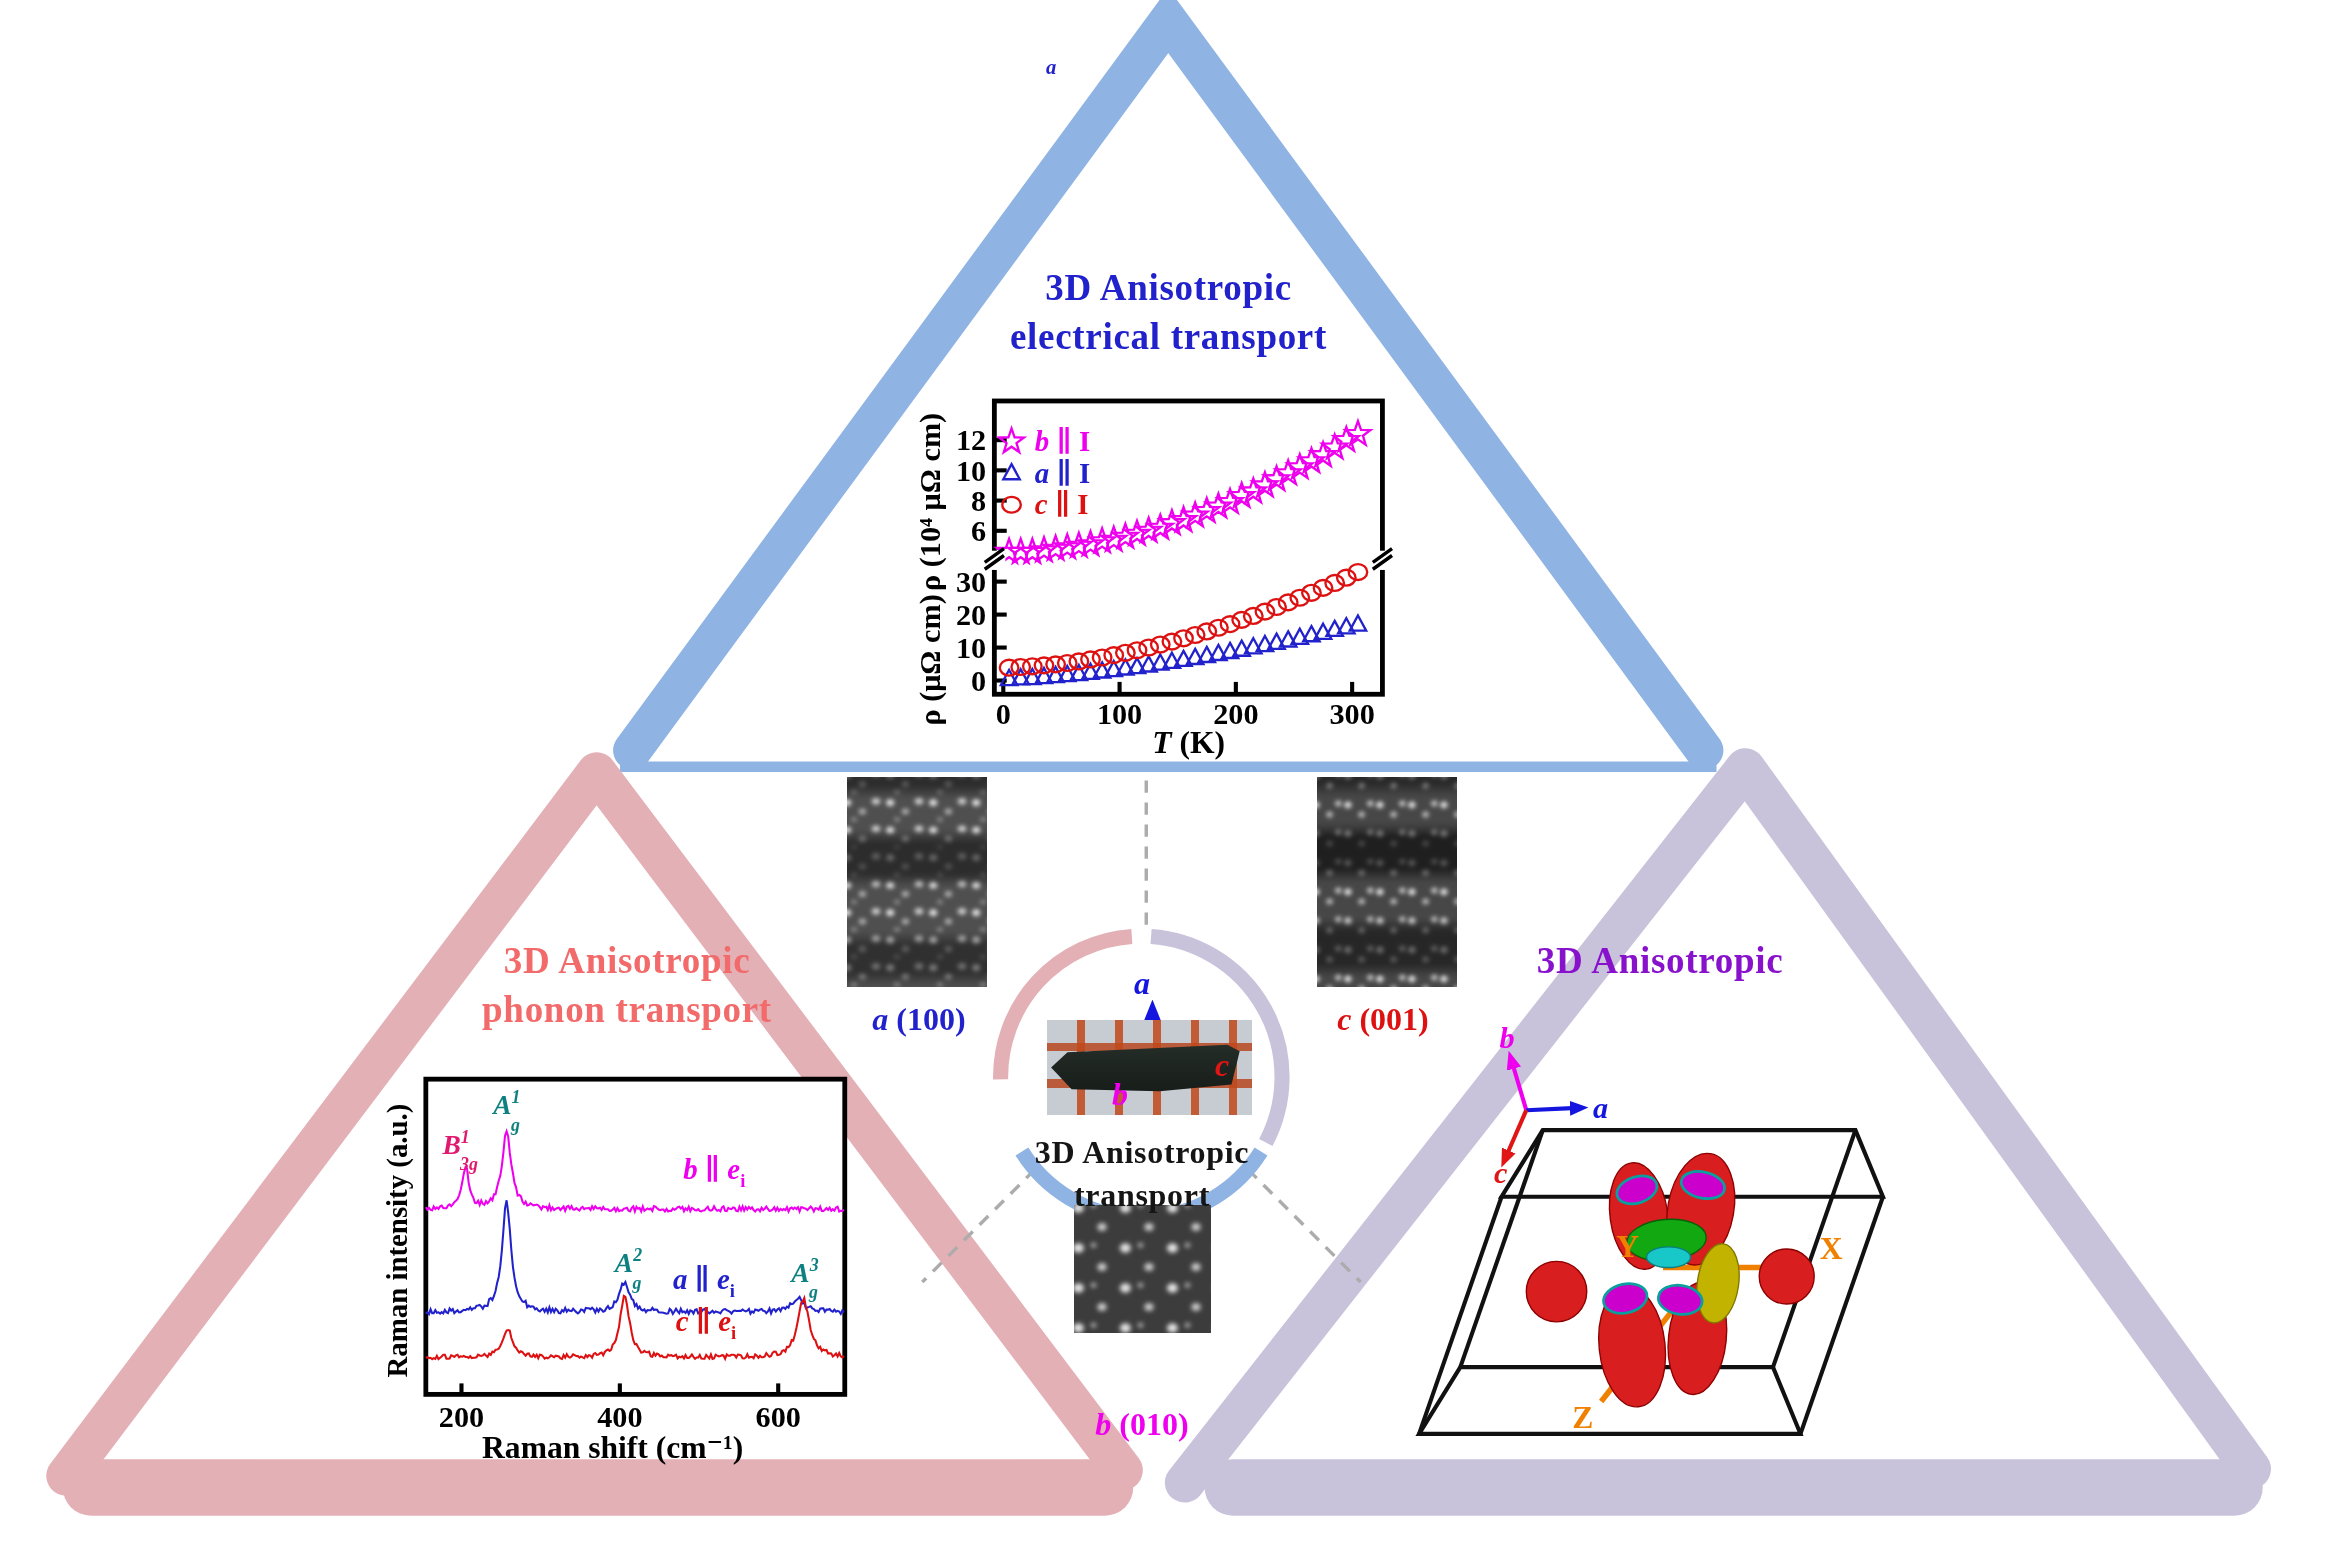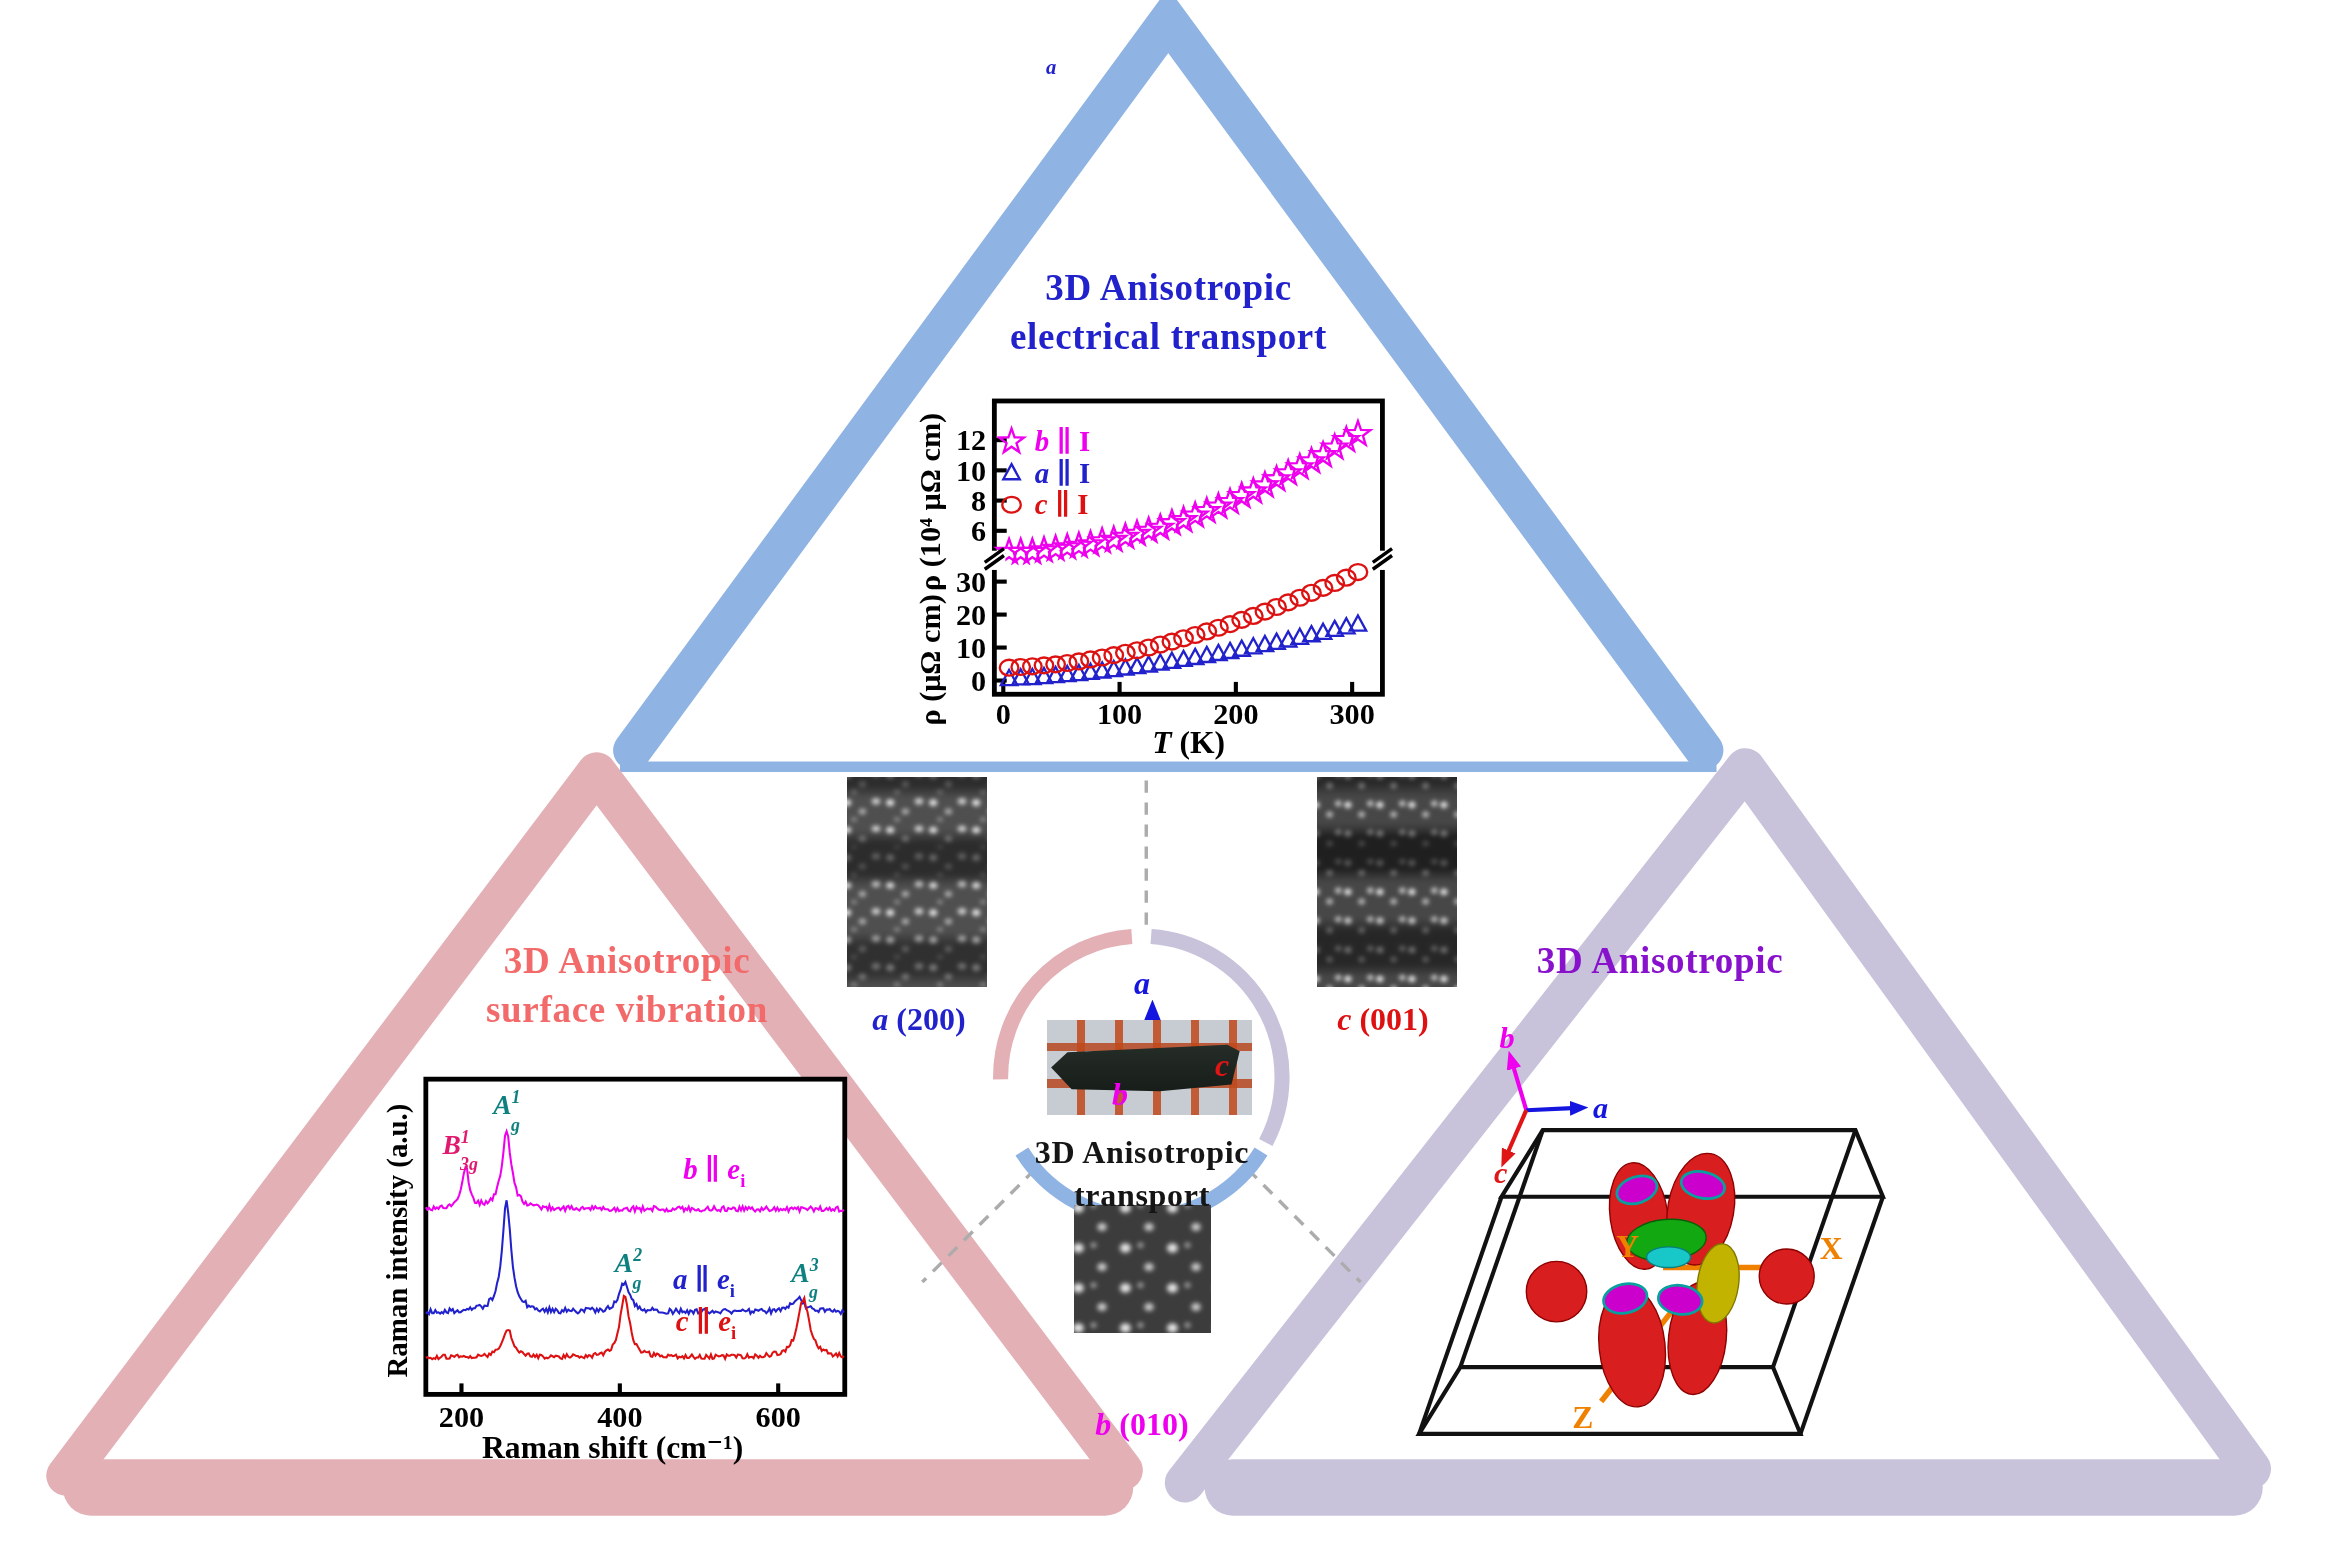--- a/index.html
+++ b/index.html
@@ -120,32 +120,32 @@
   <div class="photo">
     <div class="crystal"></div>
   </div>
 
   <div class="abs title title-transport" style="left:921px;top:263px;width:495px;">
     <div>3D Anisotropic</div>
     <div>electrical transport</div>
   </div>
   <div class="abs title title-phonon" style="left:352px;top:936px;width:550px;">
     <div>3D Anisotropic</div>
-    <div>surface vibration</div>
+    <div>phonon transport</div>
   </div>
   <div class="abs title title-fermi" style="left:1385px;top:936px;width:550px;">
     <div>3D Anisotropic</div>
   </div>
   <div class="abs title title-structure" style="left:970px;top:1131px;width:344px;">
     <div>3D Anisotropic</div>
     <div>transport</div>
   </div>
 
   <div class="abs tem-label" style="left:816px;top:1001px;color:#2222cc;">
-    <span class="lt">a</span><span> (200)</span></div>
+    <span class="lt">a</span><span> (100)</span></div>
   <div class="abs tem-label" style="left:1280px;top:1001px;color:#dd1111;">
     <span class="lt">c</span><span> (001)</span></div>
   <div class="abs tem-label" style="left:1039px;top:1406px;color:#ee00ee;">
     <span class="lt">b</span><span> (010)</span></div>
 
   <div class="abs axis-letter" style="left:1134px;top:965px;color:#1515e0;">a</div>
   <div class="abs axis-letter" style="left:1112px;top:1076px;color:#ee00ee;">b</div>
   <div class="abs axis-letter" style="left:1215px;top:1047px;color:#e01515;">c</div>
 
   <div class="abs stray" style="left:1046px;top:56px;">a</div>

